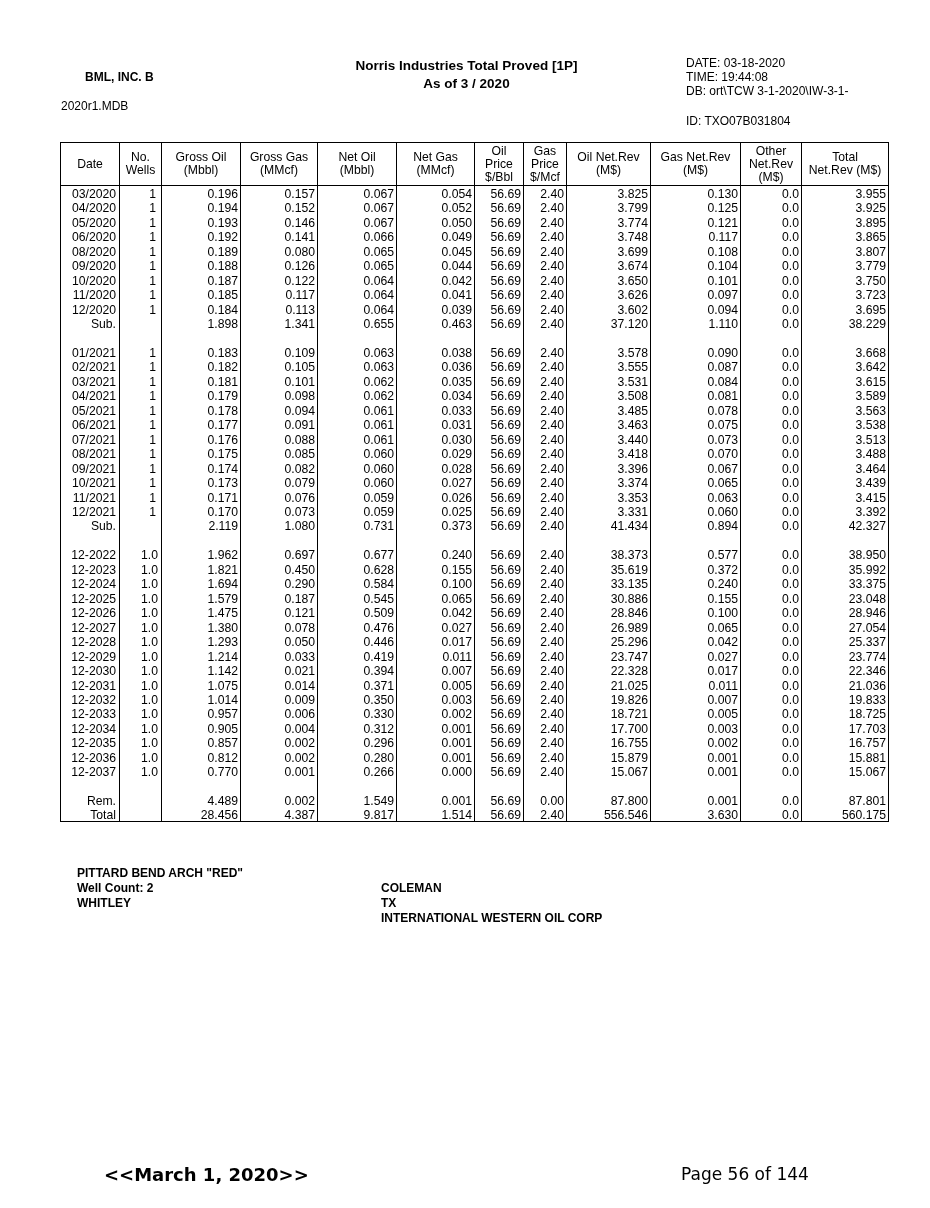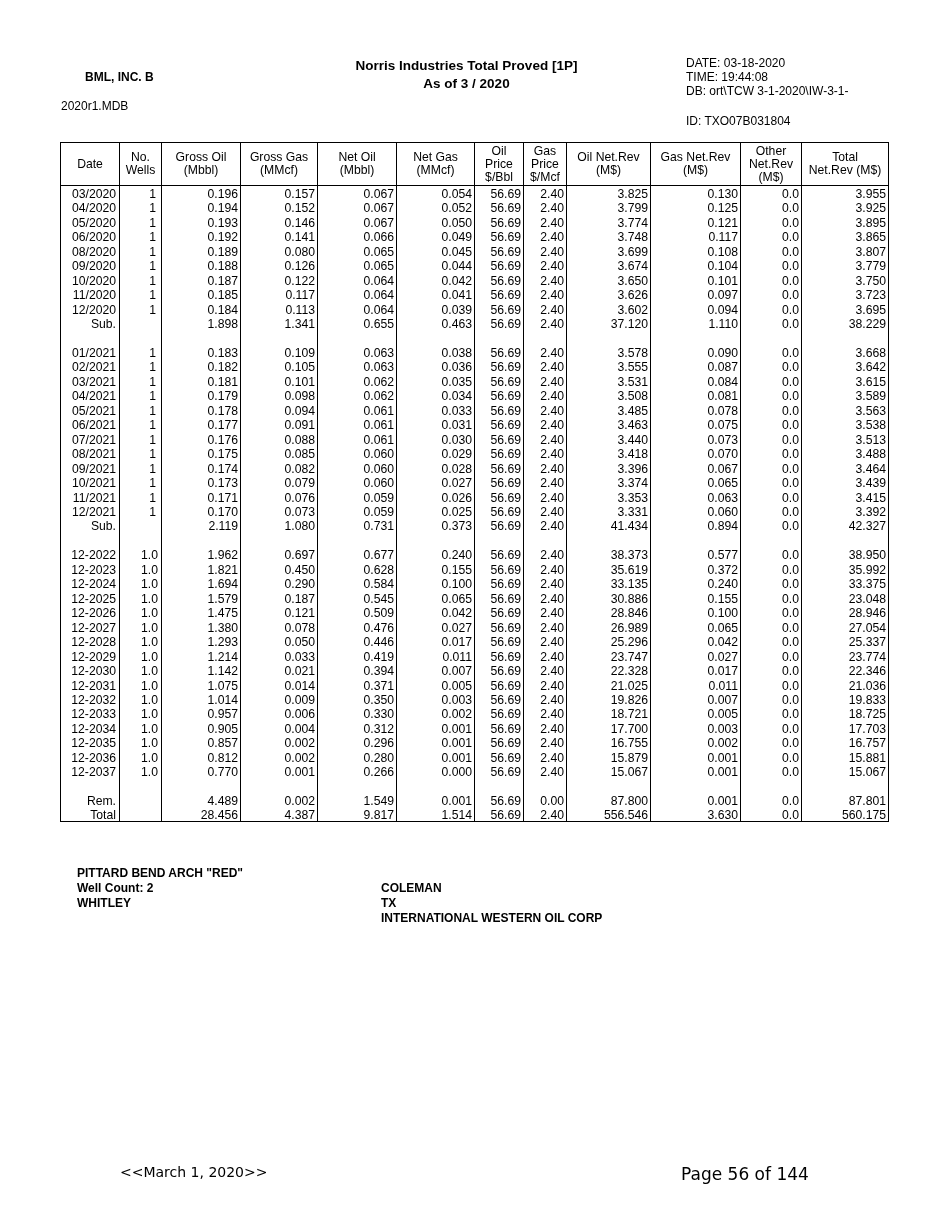--- a/index.html
+++ b/index.html
@@ -20,21 +20,21 @@
   table.rpt th:first-child { border-left:none; }
   table.rpt td { border-left:1.5px solid #000; padding:0 2px 0 0; text-align:right;
                  line-height:14.45px; height:14.45px; white-space:nowrap; }
   table.rpt td:first-child { border-left:none; padding-right:3px; }
   table.rpt tr.spacer td { height:14.5px; }
   table.rpt tr.first td { padding-top:1px;margin-left:28px; }
   table.rpt tr.last td { line-height:12px; height:12px; }
 
   .ftr-l { left:77px; top:866px; font-size:12px; font-weight:bold; line-height:15px; }
   .ftr-r { left:381px; top:866px; font-size:12px; font-weight:bold; line-height:15px;margin-top:15px; }
-  .pg-date { left:120px; top:1164px; font-family:"DejaVu Sans", sans-serif; font-size:14px; }
+  .pg-date { left:104px; top:1164px; font-family:"DejaVu Sans", sans-serif; font-size:18px;font-weight:bold; }
   .pg-num { left:681px; top:1164px; font-family:"DejaVu Sans", sans-serif; font-size:17px; }
 </style>
 </head>
 <body>
 
 <div class="abs hdr-company">BML, INC.  B</div>
 <div class="abs hdr-db">2020r1.MDB</div>
 <div class="abs hdr-title">
   <div>Norris Industries Total Proved [1P]</div>
   <div>As of 3 / 2020</div>

